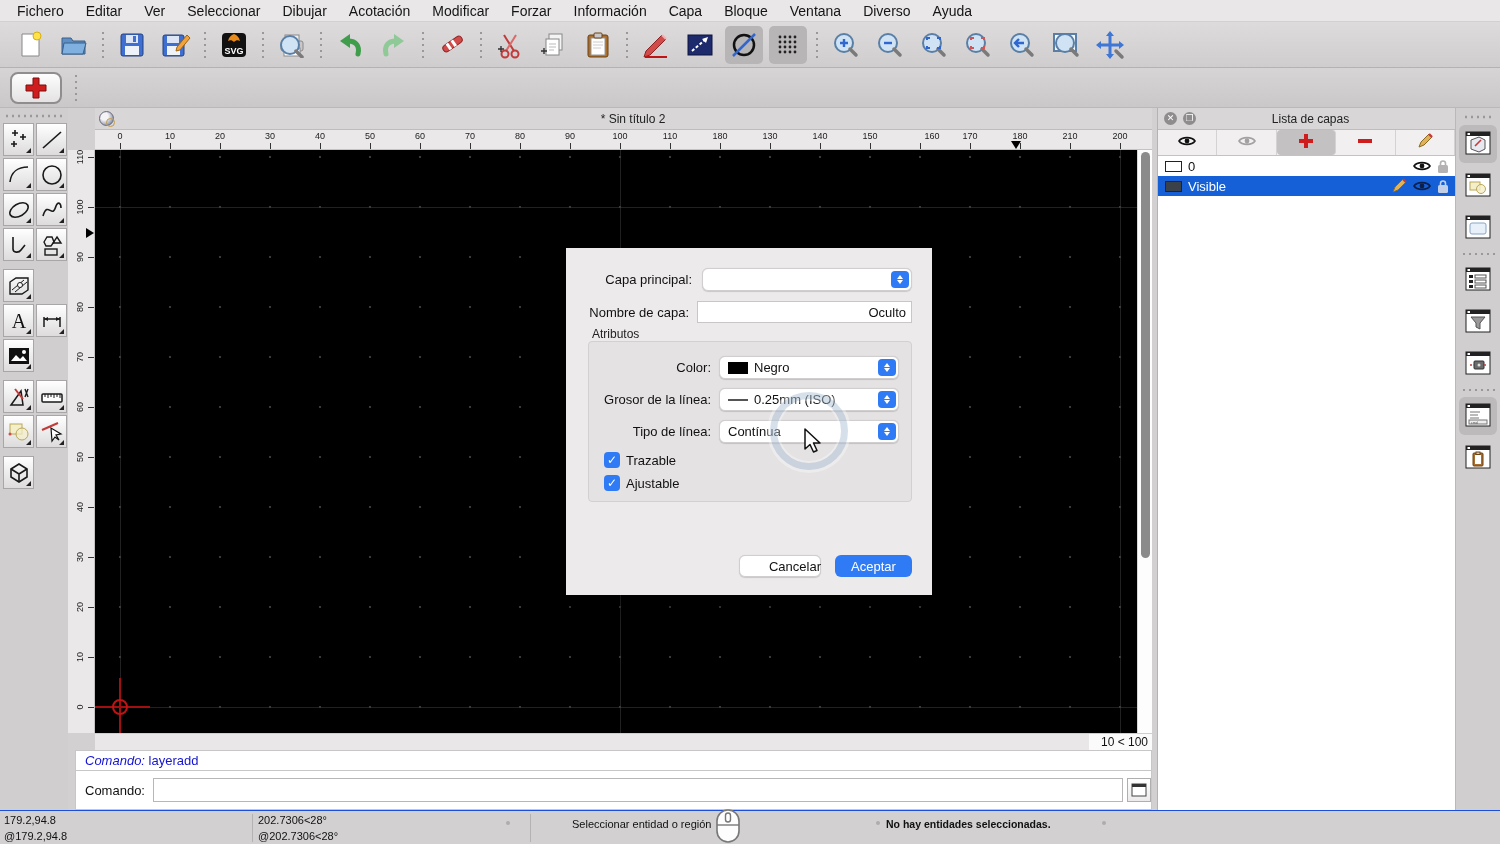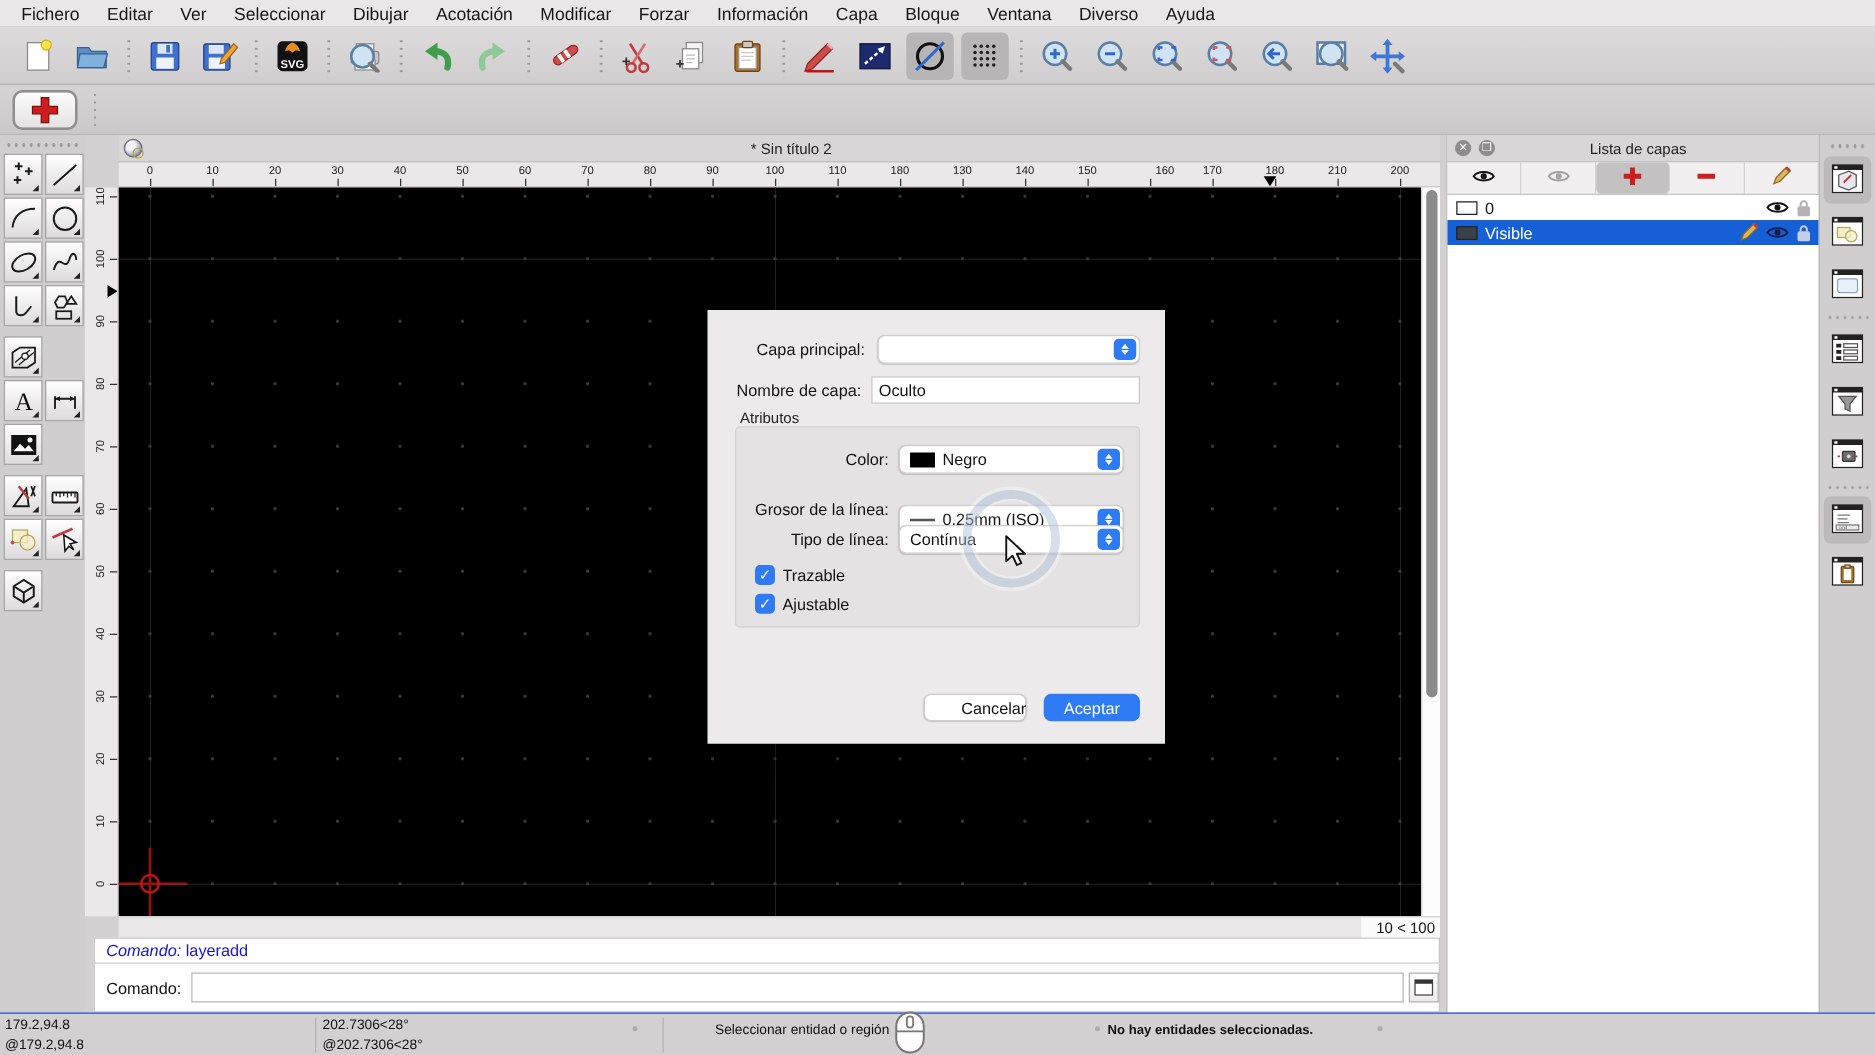--- a/index.html
+++ b/index.html
@@ -103,21 +103,21 @@
   
   #dialog { left:566px; top:248px; width:366px; height:347px; background:#eceaeb; box-shadow:0 8px 30px rgba(0,0,0,.45); }
   .dlg-row { position:absolute; display:flex; align-items:center; }
   .dlg-label { font-size:13px; color:#111; text-align:right; }
   .mac-combo { background:#fff; border:1px solid #d0cecf; border-radius:6px; height:23px; display:flex; align-items:center; position:relative; box-shadow:0 .5px 1px rgba(0,0,0,.15); }
   .combo-stepper { position:absolute; right:2px; top:2px; width:18px; height:17px; background:#2f7bf5; border-radius:4px; display:flex; flex-direction:column; align-items:center; justify-content:center; gap:1px; }
   .combo-stepper b { width:0; height:0; border-left:3.5px solid transparent; border-right:3.5px solid transparent; }
   .combo-stepper .up { border-bottom:4px solid #fff; }
   .combo-stepper .dn { border-top:4px solid #fff; }
   .combo-text { font-size:13px; margin-left:8px; color:#111; display:flex; align-items:center; gap:6px; }
-  .mac-input { background:#fff; border:1px solid #c8c6c7; height:22px; font-size:13px; padding:0 5px; font-family:inherit; color:#111; }
+  .mac-input { background:#fff; border:1px solid #c8c6c7; height:22px; font-size:13px; padding:0 5px; font-family:inherit; color:#111;text-align:right; }
   #dlg-groupbox { position:absolute; left:22px; top:93px; width:324px; height:161px; background:#e4e2e3; border:1px solid #d2d0d1; border-radius:4px; }
   .mac-check { width:16px; height:16px; background:#2f7bf5; border-radius:4px; color:#fff; font-size:12px; line-height:16px; text-align:center; font-weight:bold; }
   .dlg-btn { height:22px; border-radius:6px; font-size:13px; display:flex; align-items:center; justify-content:center; }
   #btn-cancel { width:82px; background:#fff; border:1px solid #d0cecf; color:#111; box-shadow:0 .5px 1px rgba(0,0,0,.15);padding-left:30px; }
   #btn-ok { width:77px; background:#2f7bf5; color:#fff; }
   .swatch-black { width:20px; height:12px; background:#000; }
   .line-sample { width:20px; height:2px; background:#555; }
 
   
   #snap-ring { left:770px; top:392px; width:78px; height:78px; border-radius:50%; border:7px solid rgba(173,194,216,.5); box-shadow:0 0 0 3px rgba(255,255,255,.35), inset 0 0 0 2px rgba(255,255,255,.35); }
@@ -868,21 +868,21 @@
             <span>Negro</span>
           </span>
         <span class="combo-stepper">
             <b class="up"></b>
             <b class="dn"></b>
           </span>
       </div>
     </div>
     <div class="dlg-row" style="left:14px;top:46px;width:296px;">
       <div class="dlg-label" style="width:108px;">Grosor de la línea:</div>
-      <div class="mac-combo" style="margin-left:8px;flex:1;margin-top:16px;">
+      <div class="mac-combo" style="margin-left:8px;flex:1;">
         <span class="combo-text">
             <span class="line-sample"></span>
             <span>0.25mm (ISO)</span>
           </span>
         <span class="combo-stepper">
             <b class="up"></b>
             <b class="dn"></b>
           </span>
       </div>
     </div>

